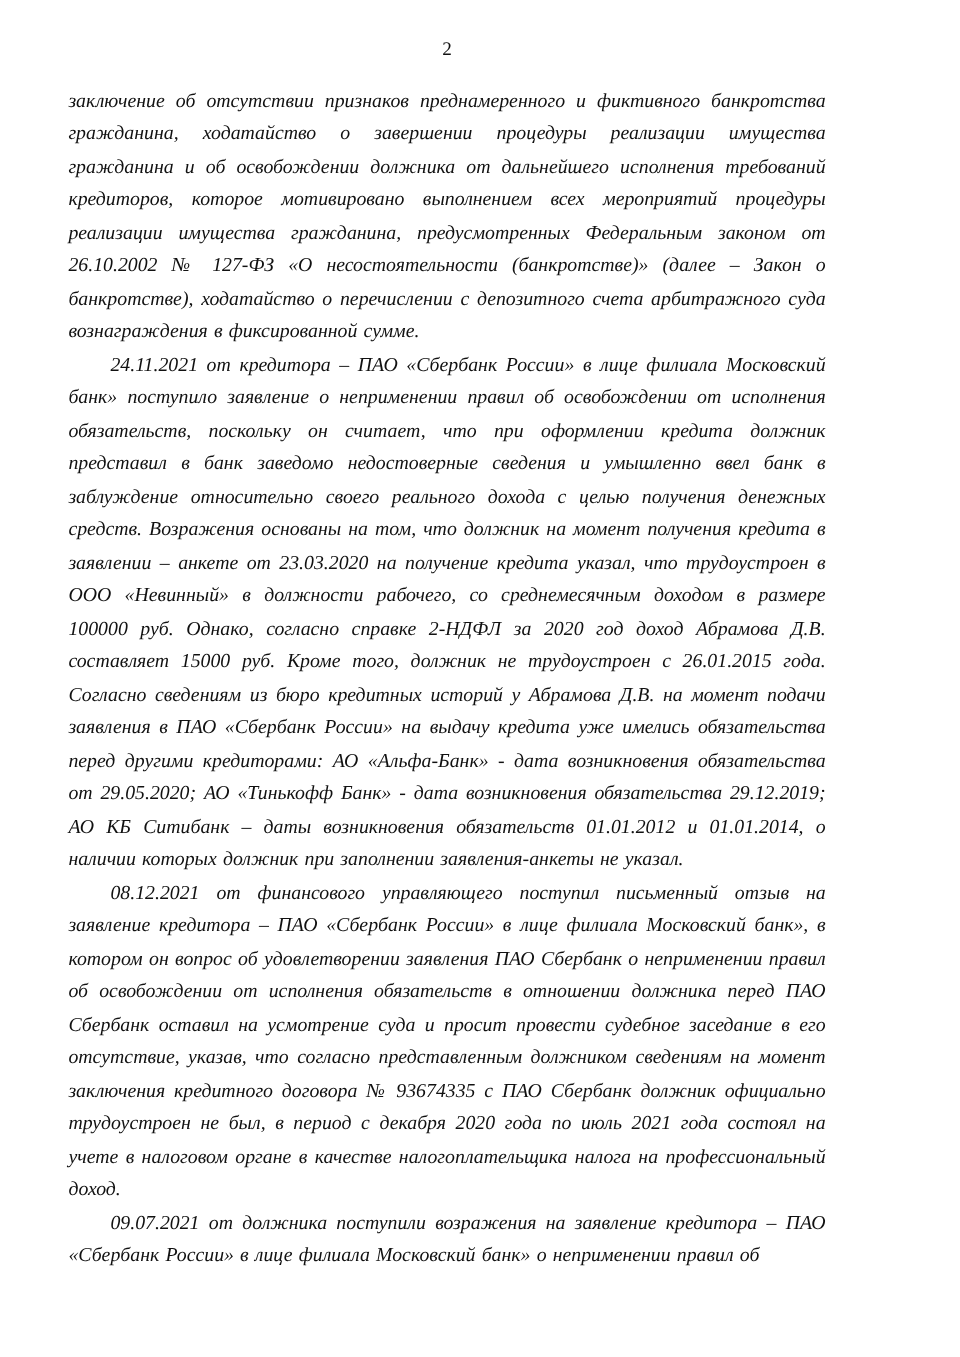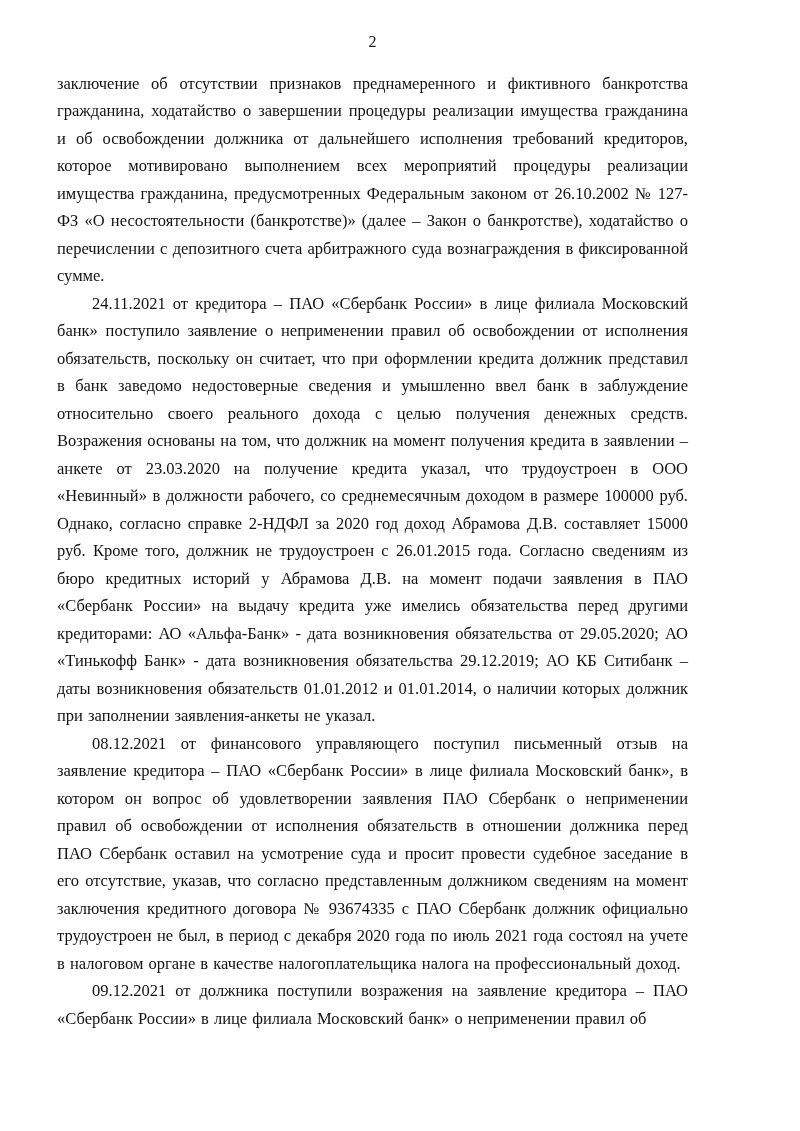--- a/index.html
+++ b/index.html
@@ -28,30 +28,31 @@
     text-align: center;
     margin: 0 0 14px 0;
     font-size: 16px;
   }
   .body-text p {
     margin: 0;
     padding: 0;
     text-align: justify;
     text-indent: 35px;
     word-spacing: 1px;
+    font-style: italic;
   }
   .body-text p.no-indent {
     text-indent: 0;
   }
 </style>
 </head>
 <body>
 
 <div class="page">
   <div class="page-number">2</div>
 
   <div class="body-text">
     <p class="no-indent">заключение об отсутствии признаков преднамеренного и фиктивного банкротства гражданина, ходатайство о завершении процедуры реализации имущества гражданина и об освобождении должника от дальнейшего исполнения требований кредиторов, которое мотивировано выполнением всех мероприятий процедуры реализации имущества гражданина, предусмотренных Федеральным законом от 26.10.2002 № 127-ФЗ «О несостоятельности (банкротстве)» (далее – Закон о банкротстве), ходатайство о перечислении с депозитного счета арбитражного суда вознаграждения в фиксированной сумме.</p>
     <p>24.11.2021 от кредитора – ПАО «Сбербанк России» в лице филиала Московский банк» поступило заявление о неприменении правил об освобождении от исполнения обязательств, поскольку он считает, что при оформлении кредита должник представил в банк заведомо недостоверные сведения и умышленно ввел банк в заблуждение относительно своего реального дохода с целью получения денежных средств. Возражения основаны на том,  что должник на момент получения кредита в заявлении – анкете от 23.03.2020 на получение кредита указал, что трудоустроен в ООО «Невинный» в должности рабочего, со среднемесячным доходом в размере 100000 руб. Однако, согласно справке 2-НДФЛ за 2020 год доход Абрамова Д.В. составляет 15000 руб. Кроме того, должник не трудоустроен с 26.01.2015 года. Согласно сведениям из бюро кредитных историй у Абрамова Д.В. на момент подачи заявления в ПАО «Сбербанк России» на выдачу кредита уже имелись обязательства перед другими кредиторами: АО «Альфа-Банк» - дата возникновения обязательства от 29.05.2020; АО «Тинькофф Банк» - дата возникновения обязательства 29.12.2019; АО КБ Ситибанк – даты возникновения обязательств 01.01.2012 и 01.01.2014, о наличии которых должник при заполнении заявления-анкеты не указал.</p>
     <p>08.12.2021 от финансового управляющего поступил письменный отзыв на заявление кредитора – ПАО «Сбербанк России» в лице филиала Московский банк», в котором он вопрос об удовлетворении заявления ПАО Сбербанк о неприменении правил об освобождении от исполнения обязательств в отношении должника перед ПАО Сбербанк оставил на усмотрение суда и просит провести судебное заседание в его отсутствие, указав, что согласно представленным должником сведениям на момент заключения кредитного договора № 93674335 с ПАО Сбербанк должник официально трудоустроен не был, в период с декабря 2020 года по июль 2021 года состоял на учете в налоговом органе в качестве налогоплательщика налога на профессиональный доход.</p>
-    <p>09.12.2021 от должника поступили возражения на заявление кредитора – ПАО «Сбербанк России» в лице филиала Московский банк» о неприменении правил об</p>
+    <p>09.07.2021 от должника поступили возражения на заявление кредитора – ПАО «Сбербанк России» в лице филиала Московский банк» о неприменении правил об</p>
   </div>
 </div>
 
 </body></html>

